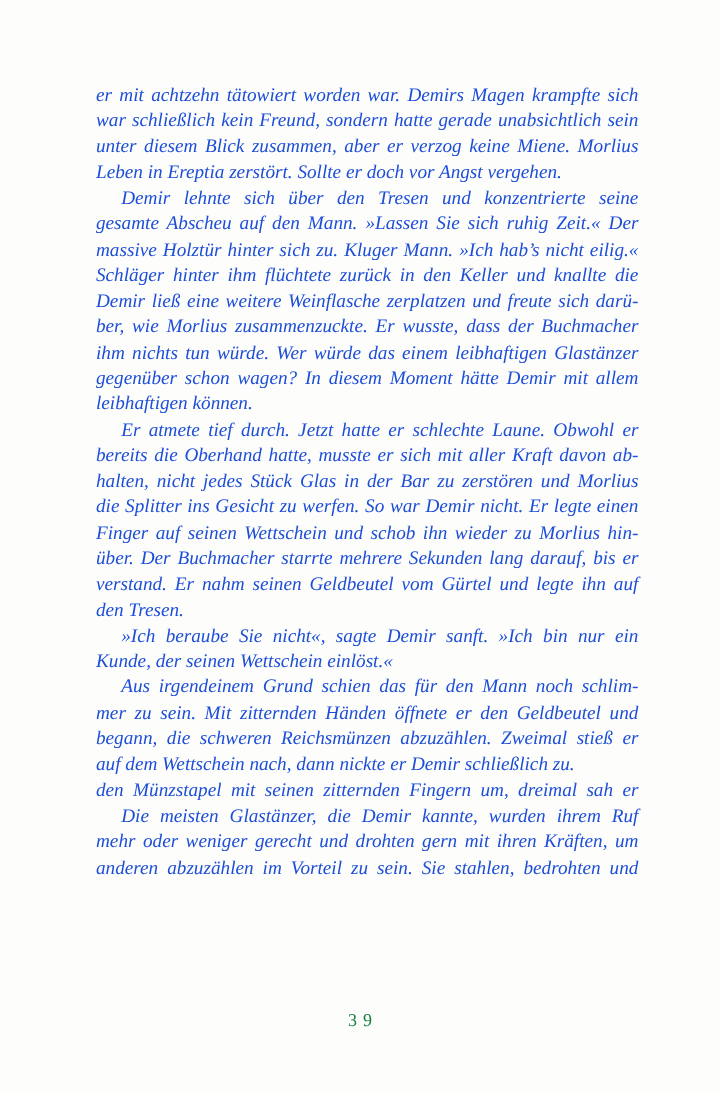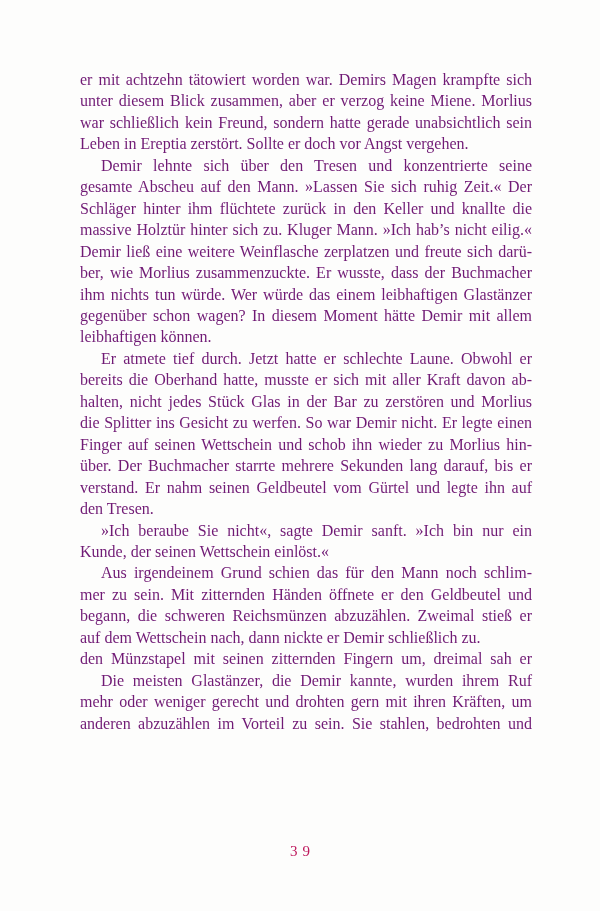--- a/index.html
+++ b/index.html
@@ -16,24 +16,25 @@
   }
   .page {
     position: absolute;
     inset: 0;
   }
   .text-block {
     position: absolute;
     left: 80px;
     top: 69px;
     width: 452px;
-    color: #701a75;
+    color: #1d4ed8;
     font-size: 16px;
     line-height: 21.45px;
     font-kerning: normal;
+    font-style: italic;
   }
   .para {
     margin: 0;
     padding: 0;
   }
   
   .ln {
     display: block;
     text-align: justify;
     text-align-last: justify;
@@ -47,45 +48,45 @@
   
   .ln.ind {
     text-indent: 21px;
   }
   .page-number {
     position: absolute;
     left: 0;
     right: 0;
     top: 843px;
     text-align: center;
-    color: #be185d;
+    color: #15803d;
     font-size: 15px;
     letter-spacing: 5px;
     text-indent: 5px; 
   }
 </style>
 </head>
 <body>
 
 <div class="page">
   <div class="text-block">
 
     <p class="para">
       <span class="ln">er mit achtzehn tätowiert worden war. Demirs Magen krampfte sich</span>
+      <span class="ln">war schließlich kein Freund, sondern hatte gerade unabsichtlich sein</span>
       <span class="ln">unter diesem Blick zusammen, aber er verzog keine Miene. Morlius</span>
-      <span class="ln">war schließlich kein Freund, sondern hatte gerade unabsichtlich sein</span>
       <span class="ln end">Leben in Ereptia zerstört. Sollte er doch vor Angst vergehen.</span>
     </p>
 
 
     <p class="para">
       <span class="ln ind">Demir lehnte sich über den Tresen und konzentrierte seine</span>
       <span class="ln">gesamte Abscheu auf den Mann. »Lassen Sie sich ruhig Zeit.« Der</span>
+      <span class="ln">massive Holztür hinter sich zu. Kluger Mann. »Ich hab’s nicht eilig.«</span>
       <span class="ln">Schläger hinter ihm flüchtete zurück in den Keller und knallte die</span>
-      <span class="ln">massive Holztür hinter sich zu. Kluger Mann. »Ich hab’s nicht eilig.«</span>
       <span class="ln">Demir ließ eine weitere Weinflasche zerplatzen und freute sich darü-</span>
       <span class="ln">ber, wie Morlius zusammenzuckte. Er wusste, dass der Buchmacher</span>
       <span class="ln">ihm nichts tun würde. Wer würde das einem leibhaftigen Glastänzer</span>
       <span class="ln">gegenüber schon wagen? In diesem Moment hätte Demir mit allem</span>
       <span class="ln end">leibhaftigen können.</span>
     </p>
 
     <p class="para">
       <span class="ln ind">Er atmete tief durch. Jetzt hatte er schlechte Laune. Obwohl er</span>
       <span class="ln">bereits die Oberhand hatte, musste er sich mit aller Kraft davon ab-</span>

